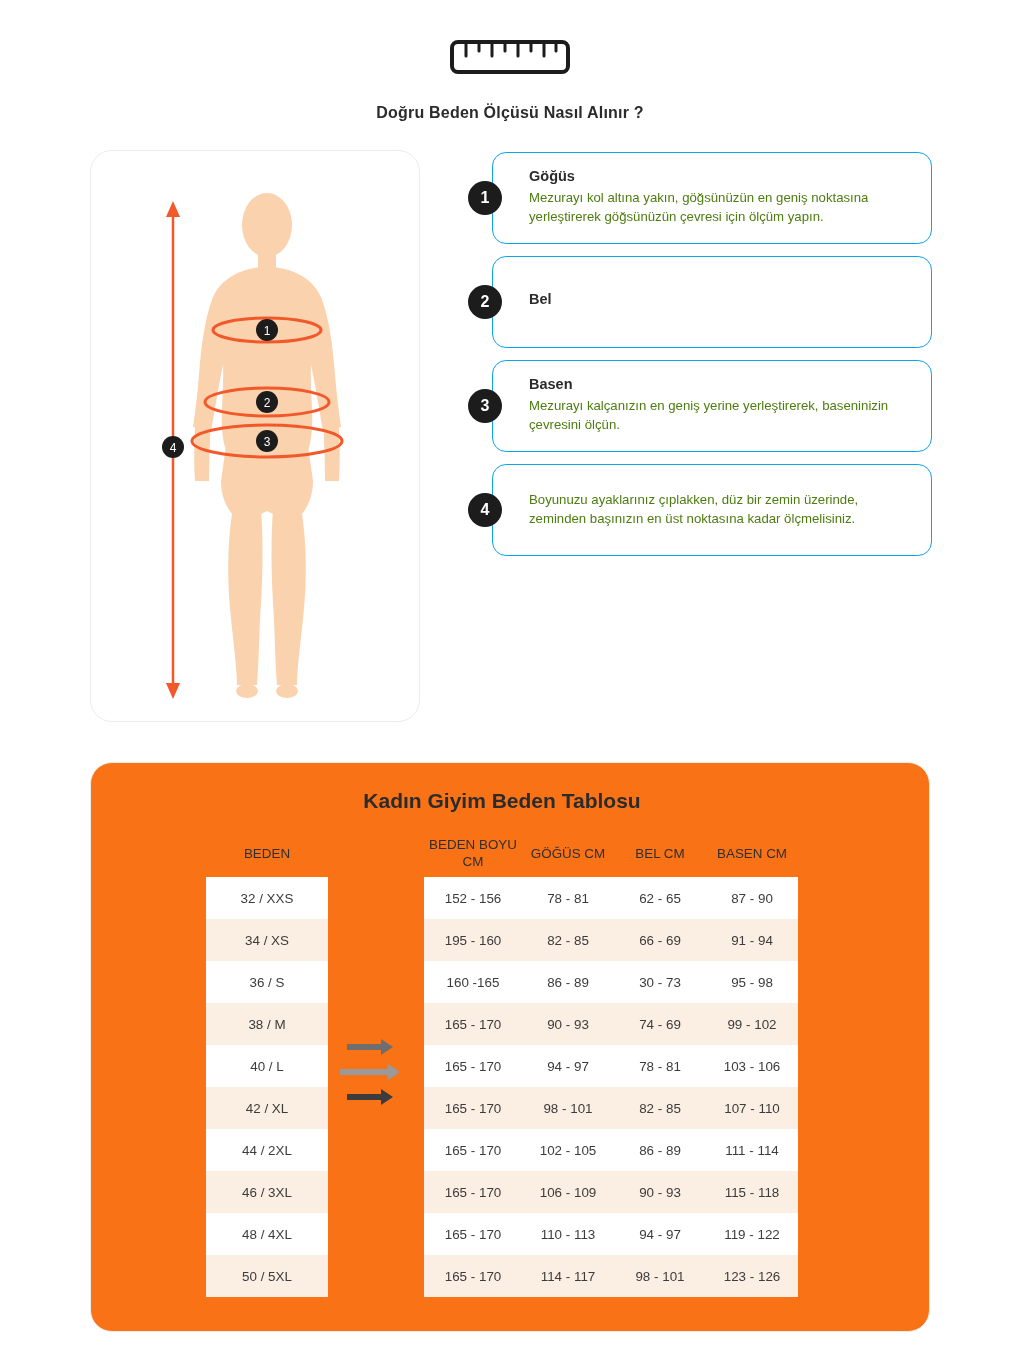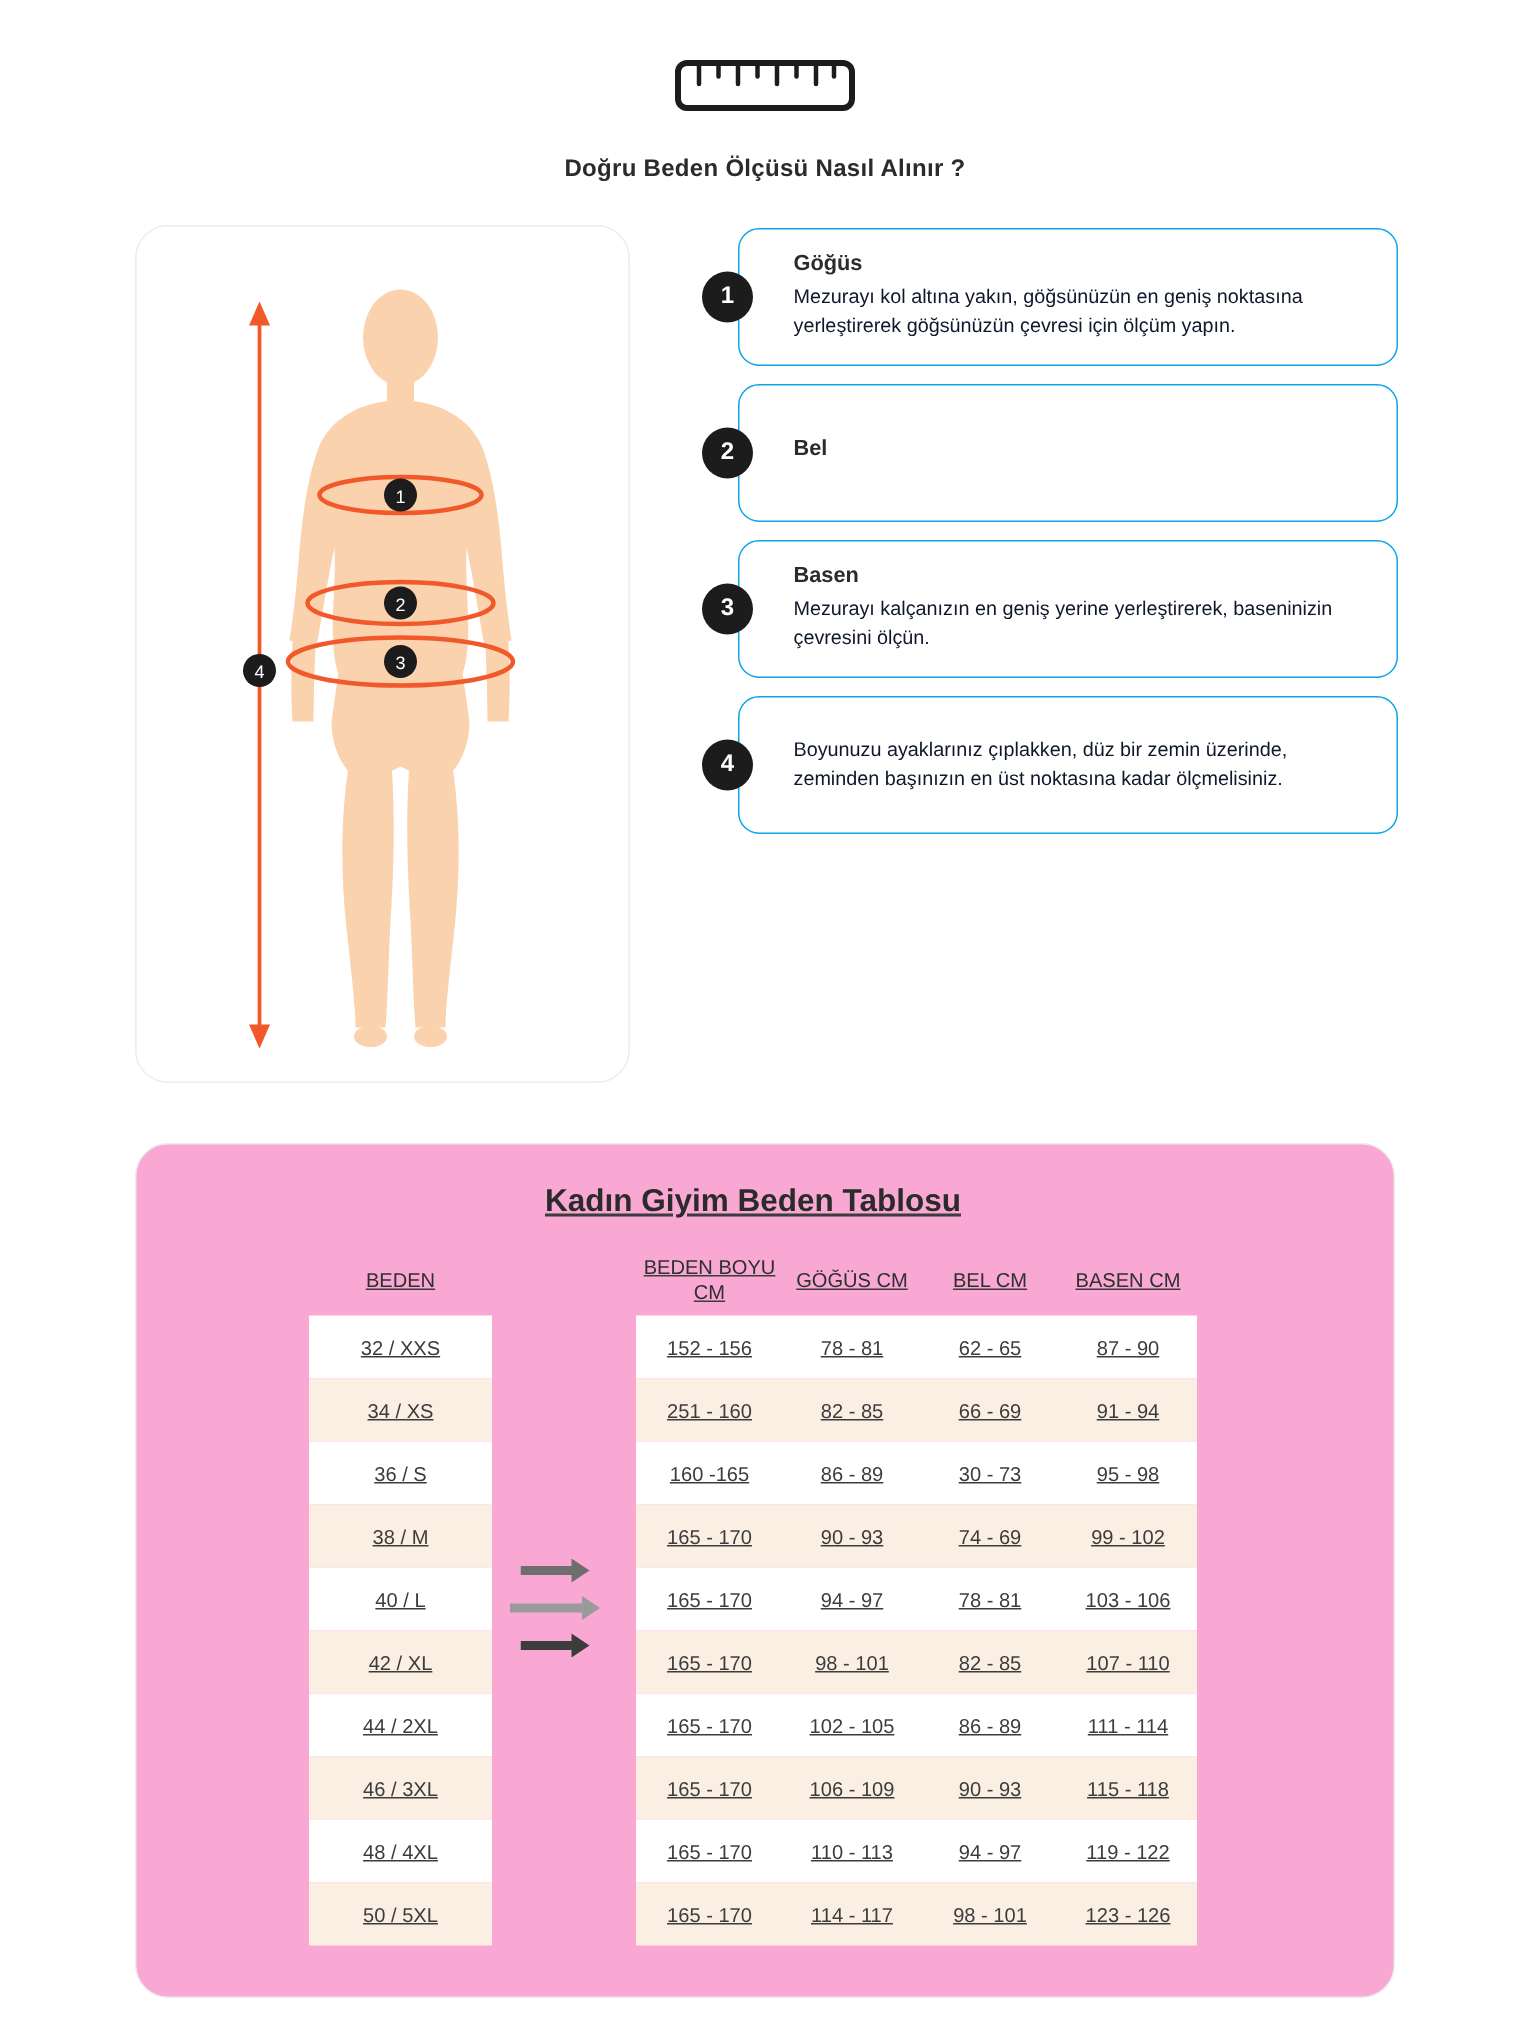--- a/index.html
+++ b/index.html
@@ -96,32 +96,31 @@
   }
   .step-title {
     font-size: 14.5px;
     font-weight: bold;
     color: #2b2b2b;
     margin-bottom: 5px;
   }
   .step-text {
     font-size: 13.2px;
     line-height: 1.42;
-    color: #0f172a;
+    color: #4d7c0f;
   }
 
   
   .table-card {
     margin: 40px 90px 0 90px;
     border: 1px solid #ececec;
     border-radius: 22px;
-    background: #f9a8d4;
+    background: #f97316;
     padding: 26px 16px 34px 0;
     position: relative;
-    text-decoration: underline;
   }
   .table-title {
     text-align: center;
     font-size: 21px;
     font-weight: bold;
     color: #2b2b2b;
     margin-bottom: 18px;
   }
   .table-layout {
     display: flex;
@@ -376,21 +375,21 @@
         </tr>
       </thead>
       <tbody>
         <tr class="row-plain">
           <td>152 - 156</td>
           <td>78 - 81</td>
           <td>62 - 65</td>
           <td>87 - 90</td>
         </tr>
         <tr class="row-alt">
-          <td>251 - 160</td>
+          <td>195 - 160</td>
           <td>82 - 85</td>
           <td>66 - 69</td>
           <td>91 - 94</td>
         </tr>
         <tr class="row-plain">
           <td>160 -165</td>
           <td>86 - 89</td>
           <td>30 - 73</td>
           <td>95 - 98</td>
         </tr>

